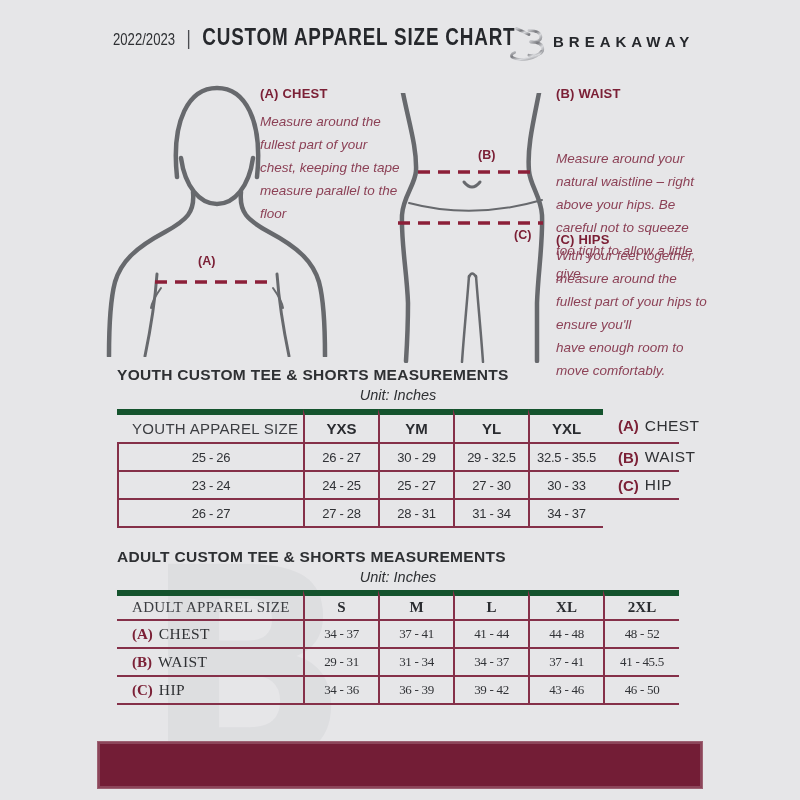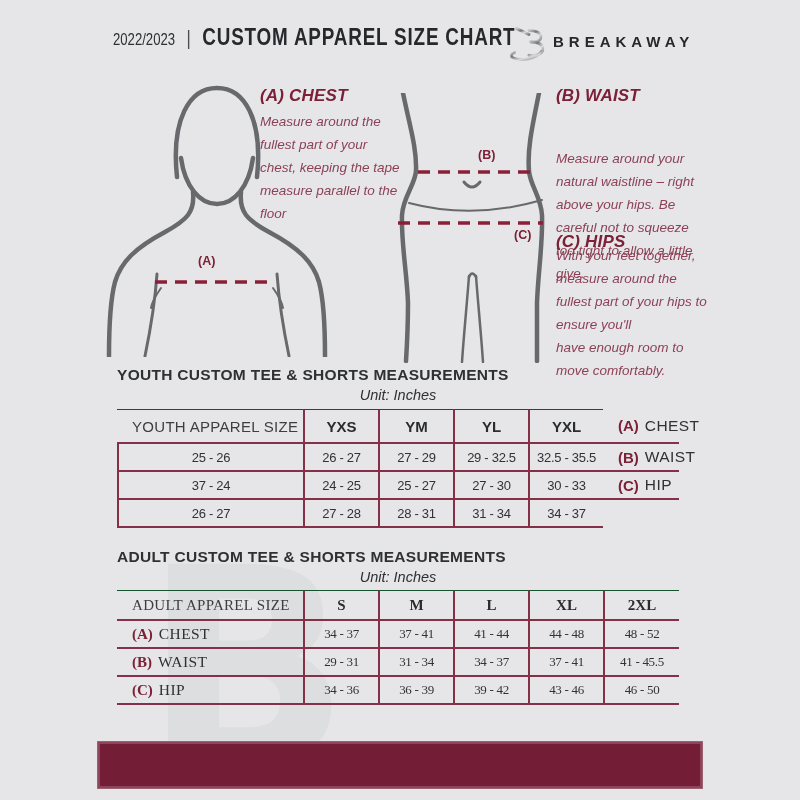--- a/index.html
+++ b/index.html
@@ -7,37 +7,37 @@
         font-family:"Liberation Sans",sans-serif;color:#2e3033;}
   
   .hdr{position:absolute;left:113px;top:24px;display:flex;align-items:baseline;gap:14px;
        transform:scaleX(.82);transform-origin:left top;white-space:nowrap;}
   .hdr .year,.hdr .title{font-size:23px;font-weight:bold;letter-spacing:1px;color:#26282c;}
   .hdr .sep{font-size:20px;color:#4a4c50;font-weight:normal;}
   .logo{position:absolute;left:509px;top:21px;}
   .brand{position:absolute;left:553px;top:33px;font-size:15px;font-weight:bold;
          letter-spacing:5px;color:#26282c;}
   
-  .sec-h{position:absolute;font-size:17px;font-weight:bold;color:#7b2036;letter-spacing:.2px;font-style:italic;}
+  .sec-h{position:absolute;font-size:13px;font-weight:bold;color:#7b2036;letter-spacing:.2px;}
   .sec-b{position:absolute;font-size:13.5px;line-height:23px;font-style:italic;
          color:#8c4156;white-space:pre-line;}
   .marker{position:absolute;font-size:12.5px;font-weight:bold;color:#7b2036;}
   
   .fig{position:absolute;}
   
   .tbl-title{position:absolute;left:117px;width:562px;text-align:left;
              font-weight:bold;font-size:15.5px;color:#2e3033;letter-spacing:.3px;}
   .tbl-unit{position:absolute;left:117px;width:562px;text-align:center;
             font-style:italic;font-size:14.5px;color:#2e3033;}
   .size-table{position:absolute;left:117px;width:562px;display:grid;
               grid-template-columns:186px 75px 75px 75px 75px 76px;z-index:1;}
   .cell{display:flex;align-items:center;justify-content:center;
         border-bottom:2px solid #853049;box-sizing:border-box;font-size:13px;
         letter-spacing:-.3px;color:#303236;}
-  .cell.th{border-top:1px solid #14532d;font-weight:bold;font-size:15px;color:#2a2c30;letter-spacing:0;}
+  .cell.th{border-top:6px solid #14532d;font-weight:bold;font-size:15px;color:#2a2c30;letter-spacing:0;}
   .cell.lbl{justify-content:flex-start;padding-left:15px;letter-spacing:.3px;}
   .cell.head-lbl{font-weight:normal;font-size:15px;color:#3c3e42;}
   .cell.vline{border-left:2px solid #853049;}
   .cell .pre{color:#7b2036;font-weight:bold;font-size:15px;margin-right:6px;letter-spacing:0;}
   .cell .nm{font-size:15.5px;color:#2f3134;letter-spacing:.4px;}
   
   .wm{position:absolute;left:143px;top:532px;font-family:"DejaVu Sans",sans-serif;
       font-weight:bold;font-size:272px;line-height:1;color:#d7d8db;opacity:.55;z-index:0;}
   .bar{position:absolute;left:97px;top:741px;width:606px;height:48px;background:#731d36;
        box-shadow:inset 0 0 0 2px rgba(255,255,255,.18);border:1px solid rgba(255,255,255,.3);
@@ -124,28 +124,28 @@
       <div class="cell th vline">YXS</div>
       <div class="cell th vline">YM</div>
       <div class="cell th vline">YL</div>
       <div class="cell th vline">YXL</div>
       <div class="cell lbl">
         <span class="pre">(A)</span>
         <span class="nm">CHEST</span>
       </div>
       <div class="cell vline">25 - 26</div>
       <div class="cell vline">26 - 27</div>
-      <div class="cell vline">27 - 29</div>
+      <div class="cell vline">30 - 29</div>
       <div class="cell vline">29 - 32.5</div>
       <div class="cell vline">32.5 - 35.5</div>
       <div class="cell lbl">
         <span class="pre">(B)</span>
         <span class="nm">WAIST</span>
       </div>
-      <div class="cell vline">37 - 24</div>
+      <div class="cell vline">23 - 24</div>
       <div class="cell vline">24 - 25</div>
       <div class="cell vline">25 - 27</div>
       <div class="cell vline">27 - 30</div>
       <div class="cell vline">30 - 33</div>
       <div class="cell lbl">
         <span class="pre">(C)</span>
         <span class="nm">HIP</span>
       </div>
       <div class="cell vline">26 - 27</div>
       <div class="cell vline">27 - 28</div>

